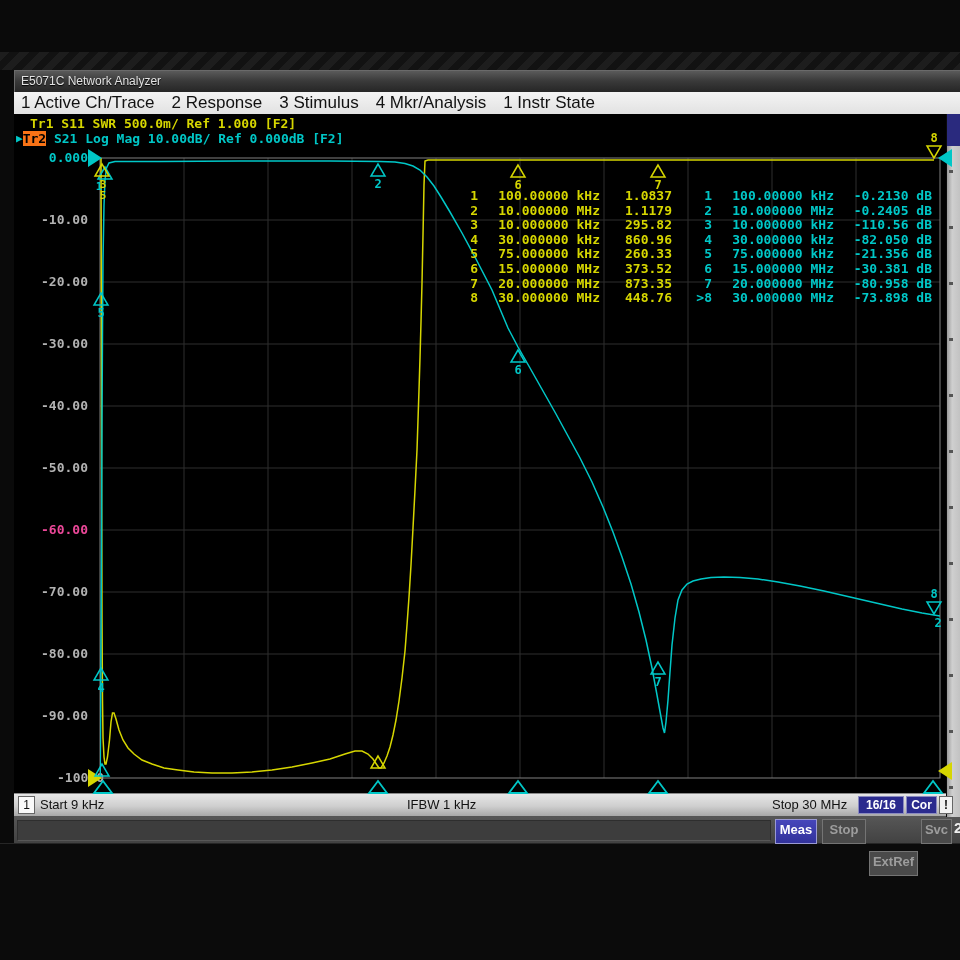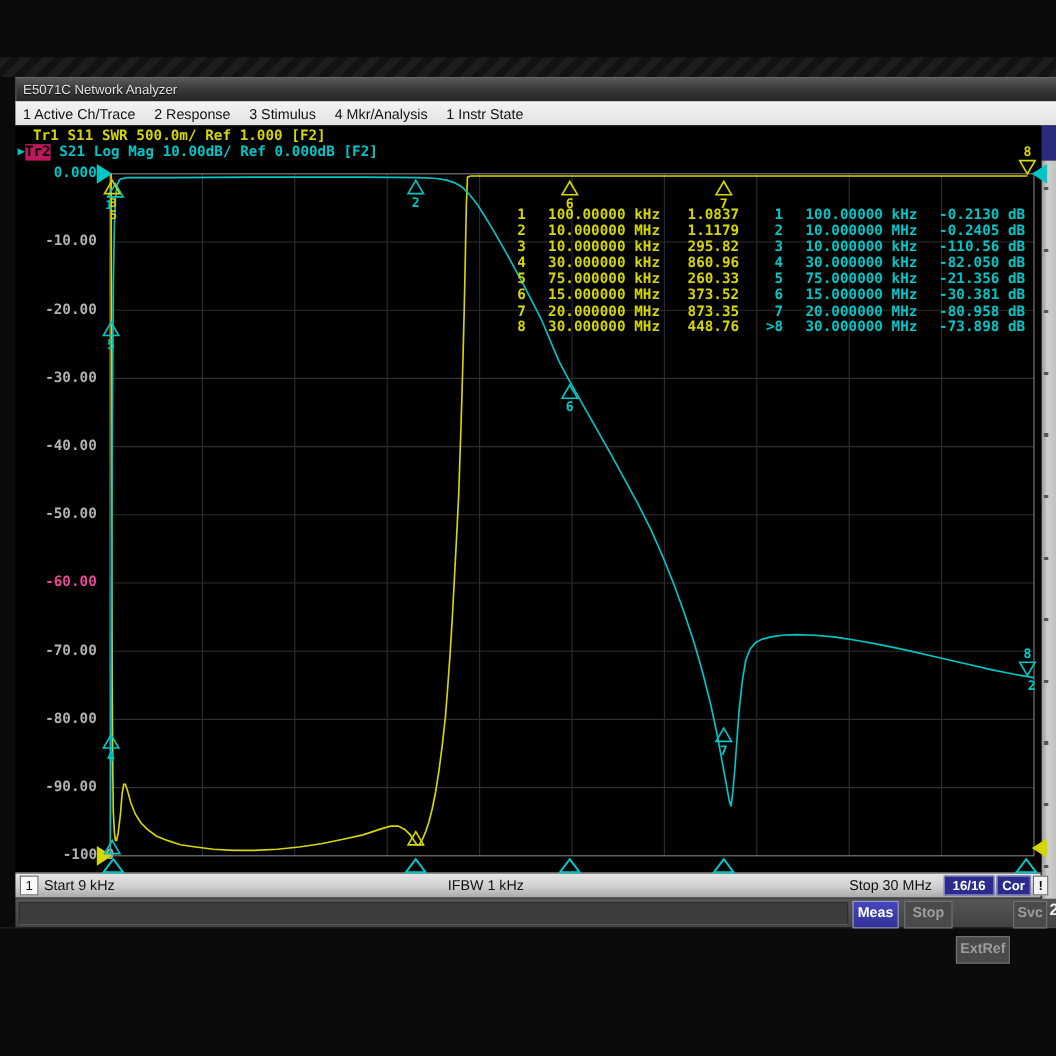--- a/index.html
+++ b/index.html
@@ -9,33 +9,33 @@
   #desktop-band{left:0;top:52px;width:960px;height:18px;
     background:repeating-linear-gradient(135deg,#1d1d1d 0 7px,#121212 7px 14px);}
   #below-window{left:0;top:843px;width:960px;height:117px;background:#0b0b0b;border-top:1px solid #262626;}
   
   #titlebar{left:14px;top:70px;width:946px;height:22px;
     background:linear-gradient(180deg,#5a5a5a 0%,#3a3a3a 45%,#242424 100%);
     border-left:1px solid #6a6a6a;border-top:1px solid #6a6a6a;}
   #titlebar span{position:absolute;left:6px;top:3px;font-size:12px;color:#e2e2e2;text-shadow:0 1px 1px #000;}
   #menubar{left:14px;top:92px;width:946px;height:22px;background:linear-gradient(180deg,#f4f4f4,#e2e2e2);
     display:flex;align-items:center;gap:17px;padding-left:7px;box-sizing:border-box;}
-  #menubar .mitem{font-size:13px;color:#111;white-space:nowrap;}
+  #menubar .mitem{font-size:17px;color:#111;white-space:nowrap;}
   #screen{left:14px;top:114px;width:932px;height:729px;background:#000;}
   
   #strip-navy{left:947px;top:114px;width:13px;height:32px;background:#2a2a7e;}
   #strip-gray{left:947px;top:146px;width:13px;height:697px;background:linear-gradient(90deg,#9a9a9a,#cfcfcf 40%,#c2c2c2);}
   #strip-ticks{left:949px;top:170px;width:4px;height:640px;
     background:repeating-linear-gradient(180deg,#555 0 3px,transparent 3px 56px);}
   
   .thline{font-family:"DejaVu Sans Mono",monospace;font-size:13px;font-weight:700;white-space:pre;}
   #th1{left:30px;top:116px;color:#d6d600;}
   #th2{left:16px;top:131px;color:#00c7c7;}
   #th2 .arrow{color:#00c7c7;font-size:11px;vertical-align:1px;}
-  #th2 .inv{background:#be185d;color:#000;}
+  #th2 .inv{background:#f97316;color:#000;}
   
   .ylab{position:absolute;width:88px;text-align:right;font-family:"DejaVu Sans Mono",monospace;
     font-size:13px;font-weight:700;line-height:14px;}
   
   .mkr-table{position:absolute;z-index:6;font-family:"DejaVu Sans Mono",monospace;font-size:13px;font-weight:700;}
   .mrow{display:flex;height:14.6px;line-height:14.6px;white-space:pre;}
   .mnum{width:22px;text-align:right;}
   .mfreq{width:122px;text-align:right;}
   .mval-y{width:72px;text-align:right;}
   .mval-c{width:98px;text-align:right;}

